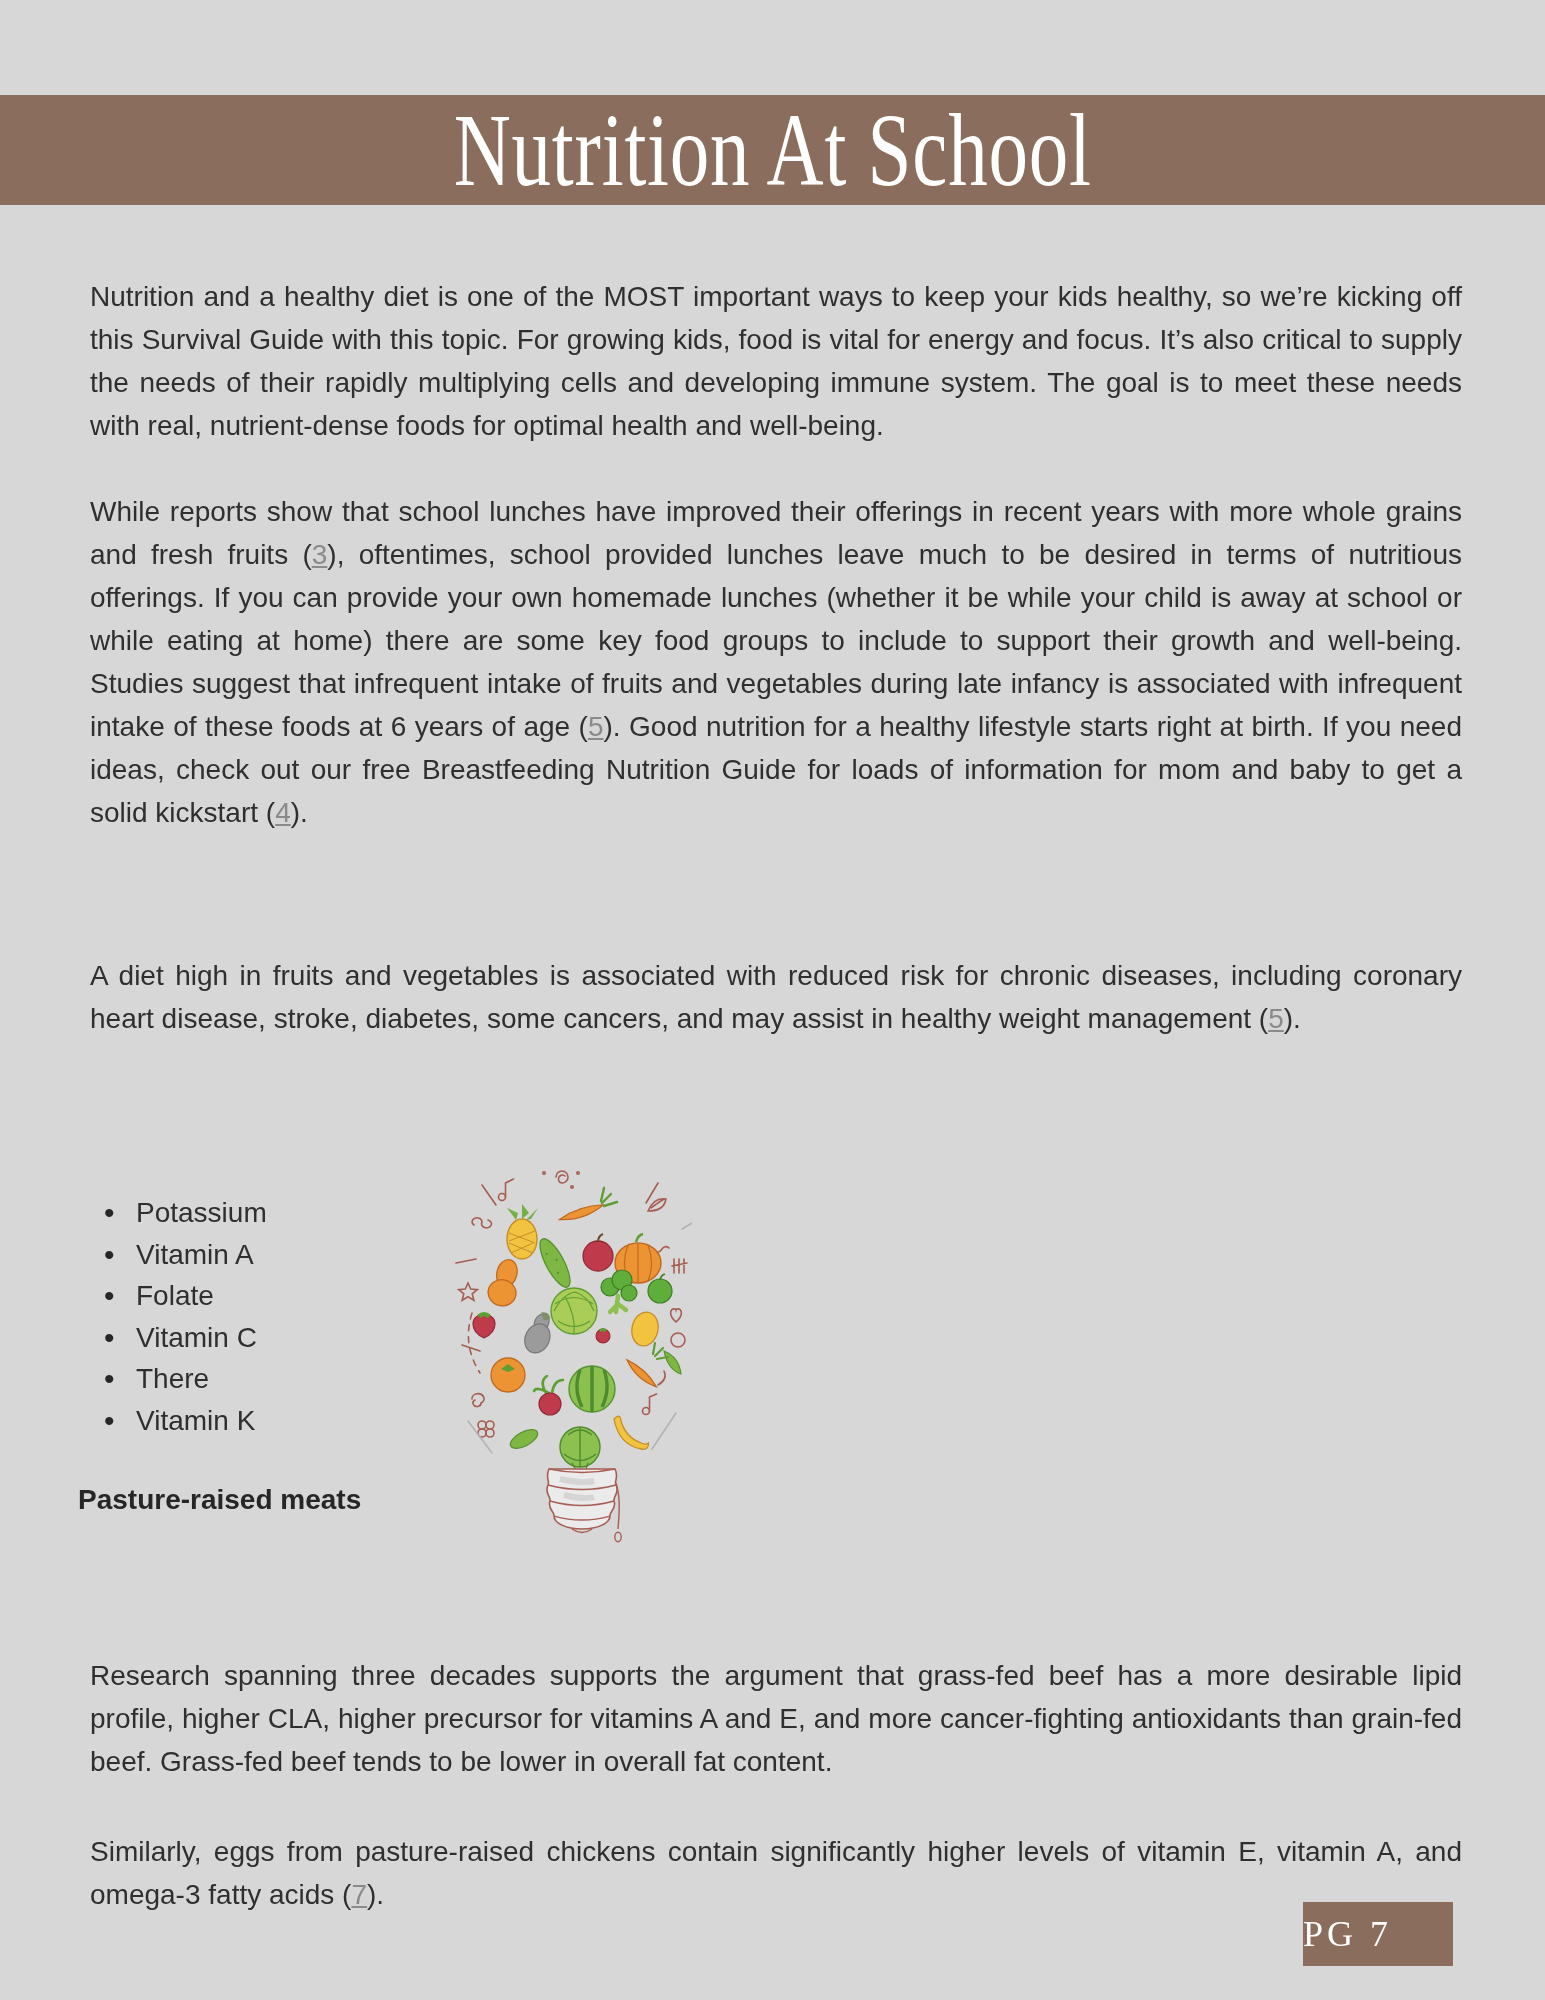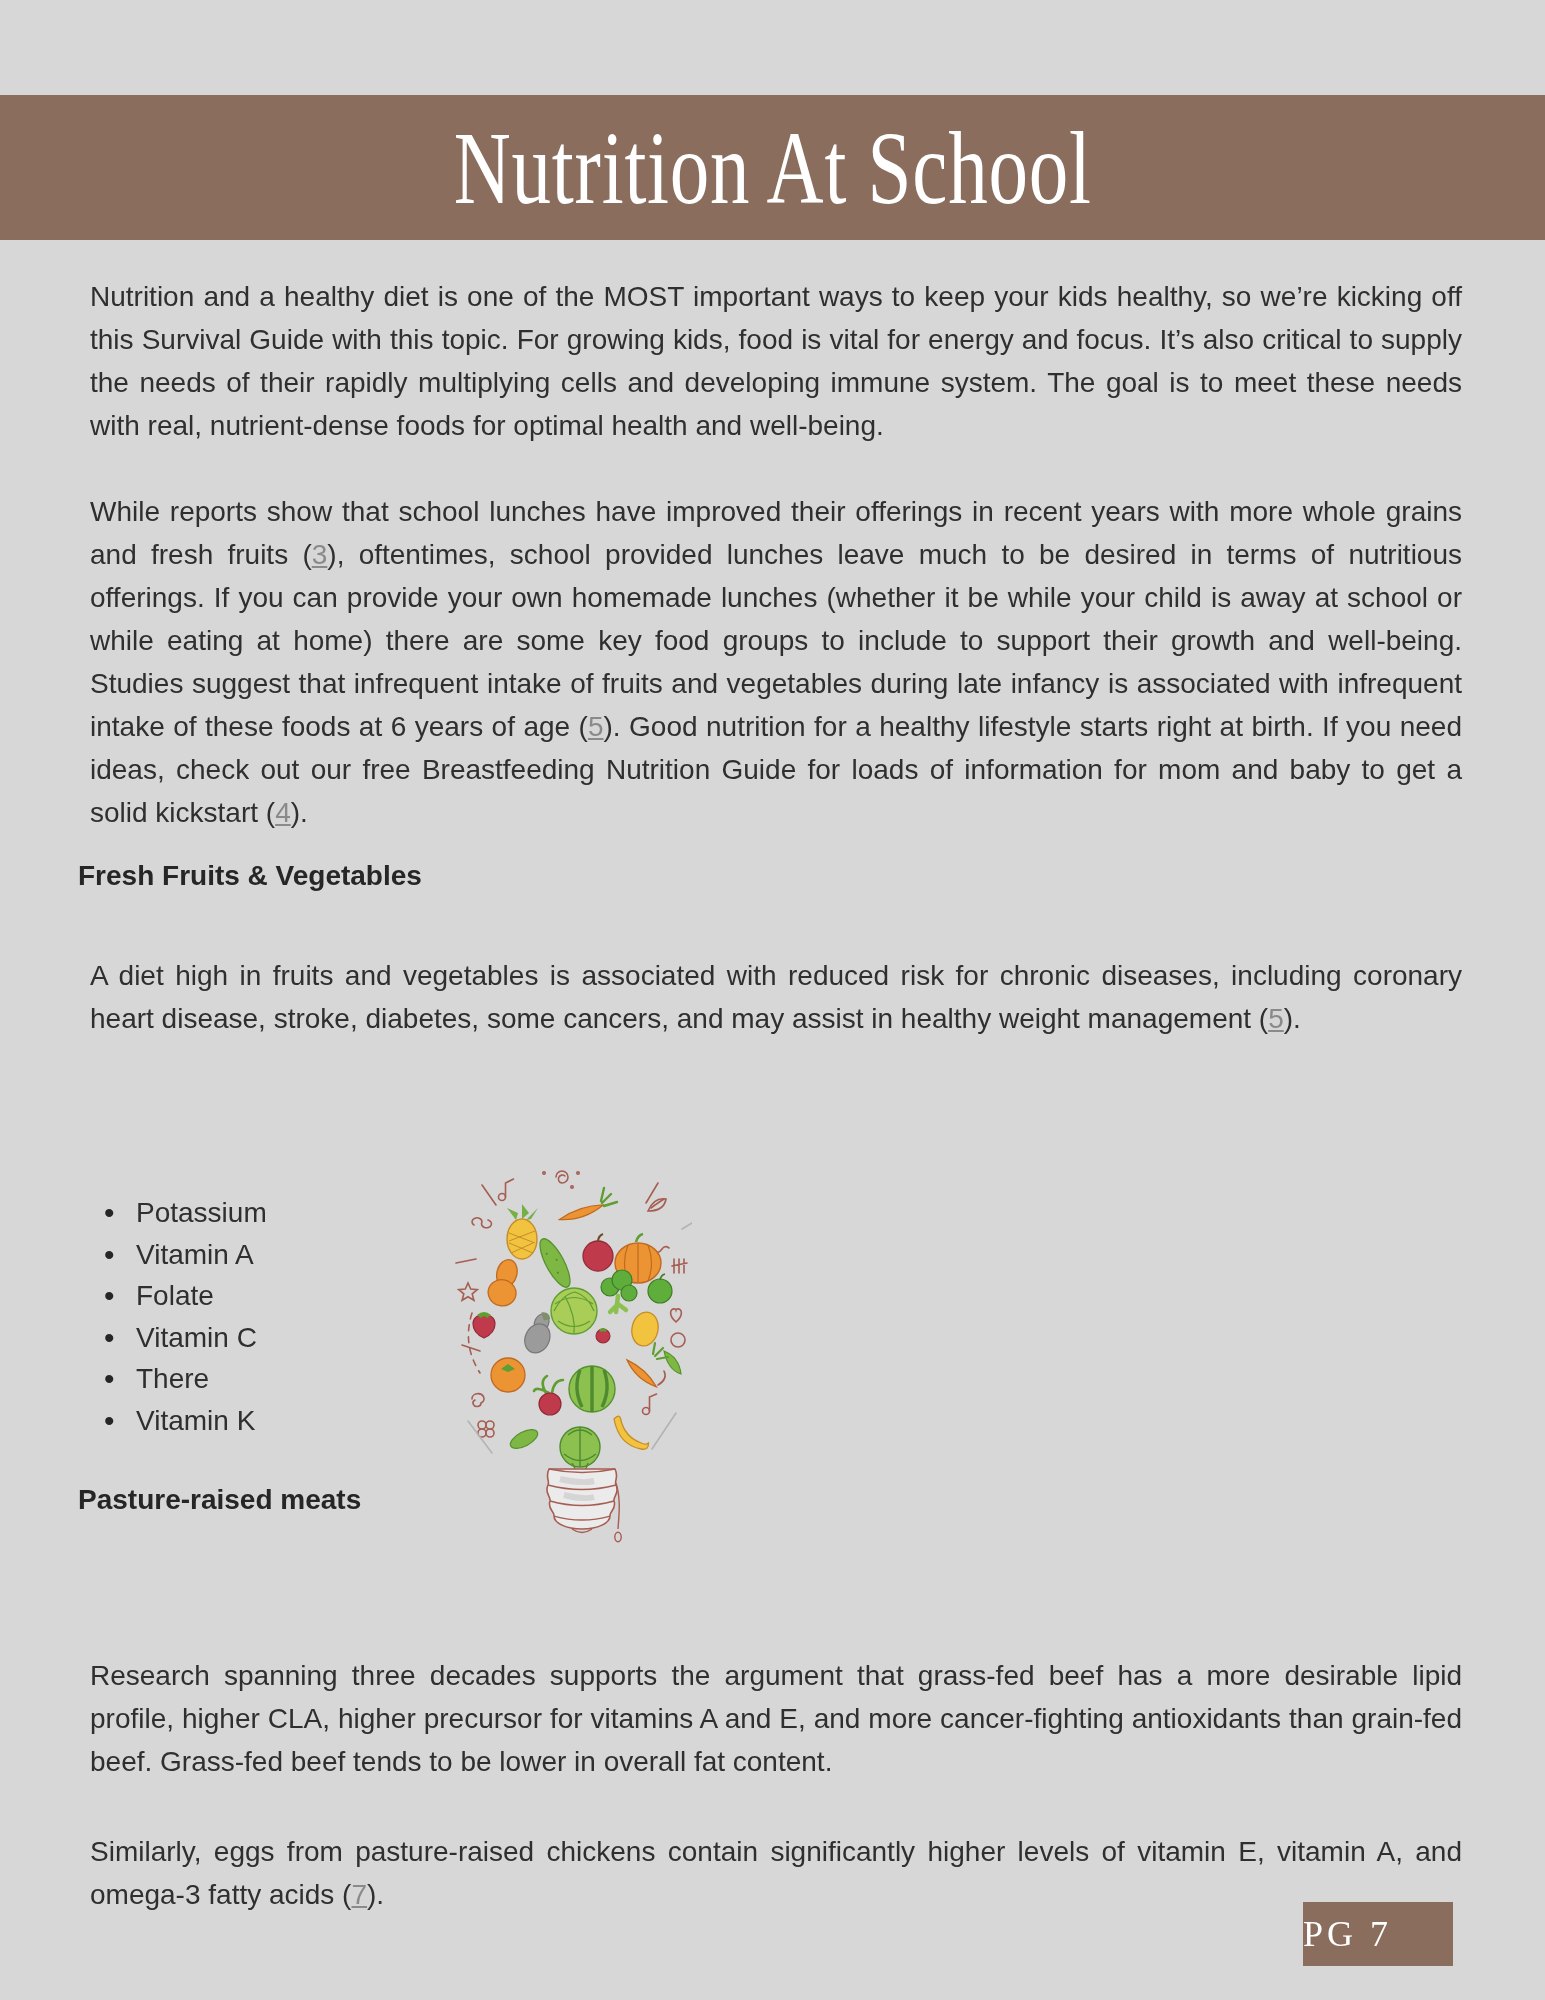--- a/index.html
+++ b/index.html
@@ -1,20 +1,20 @@
 <!DOCTYPE html>
 <html><head>
 <meta charset="utf-8">
 <style>
   html,body{margin:0;padding:0;background:#c9c9c9;}
   .canvas{position:relative;width:1545px;height:2000px;background:#d7d7d7;
           font-family:"Liberation Sans",sans-serif;color:#2f2f2f;overflow:hidden;margin:0 auto;}
 
   
-  .banner{position:absolute;left:0;top:95px;width:100%;height:145px;background:#8a6d5c;
+  .banner{position:absolute;left:0;top:95px;width:100%;height:110px;background:#8a6d5c;
           display:flex;align-items:center;justify-content:center;}
   .banner h1{margin:0;color:#ffffff;font-family:"Liberation Serif",serif;font-weight:400;
              font-size:104px;line-height:1;transform:scaleX(.76);white-space:nowrap;letter-spacing:1px;}
 
   
   .body{position:absolute;left:78px;width:1372px;margin:12px;font-size:28px;line-height:43px;text-align:justify;}
   .p1{top:263px}.p2{top:478px}.p3{top:942px}.p4{top:1106px}.p5{top:1562px}.p6{top:1642px}.p7{top:1818px}
   .h{position:absolute;left:78px;margin:0;font-size:28px;line-height:36px;font-weight:700;color:#262626;}
   .fresh{top:858px}.pasture{top:1482px}
   .ref{color:#8a8a8a;text-decoration:underline;cursor:pointer;}
@@ -38,21 +38,20 @@
 <div class="canvas">
 
   <header class="banner">
     <h1>Nutrition At School</h1>
   </header>
 
   <p class="body p1">Nutrition and a healthy diet is one of the MOST important ways to keep your kids healthy, so we’re kicking off this Survival Guide with this topic. For growing kids, food is vital for energy and focus. It’s also critical to supply the needs of their rapidly multiplying cells and developing immune system. The goal is to meet these needs with real, nutrient-dense foods for optimal health and well-being.</p>
 
   <p class="body p2"><span>While reports show that school lunches have improved their offerings in recent years with more whole grains and fresh fruits (</span><a class="ref">3</a><span>), oftentimes, school provided lunches leave much to be desired in terms of nutritious offerings. If you can provide your own homemade lunches (whether it be while your child is away at school or while eating at home) there are some key food groups to include to support their growth and well-being. Studies suggest that infrequent intake of fruits and vegetables during late infancy is associated with infrequent intake of these foods at 6 years of age (</span><a class="ref">5</a><span>). Good nutrition for a healthy lifestyle starts right at birth. If you need ideas, check out our free Breastfeeding Nutrition Guide for loads of information for mom and baby to get a solid kickstart (</span><a class="ref">4</a><span>).</span></p>
 
-  <h2 class="h fresh">Fresh Fruits &amp; Vegetables</h2>
 
   <p class="body p3"><span>A diet high in fruits and vegetables is associated with reduced risk for chronic diseases, including coronary heart disease, stroke, diabetes, some cancers, and may assist in healthy weight management (</span><a class="ref">5</a><span>).</span></p>
 
 
   <ul class="nutrients">
     <li><span>Potassium</span></li>
     <li><span>Vitamin A</span></li>
     <li><span>Folate</span></li>
     <li><span>Vitamin C</span></li>
     <li><span>There</span></li>

